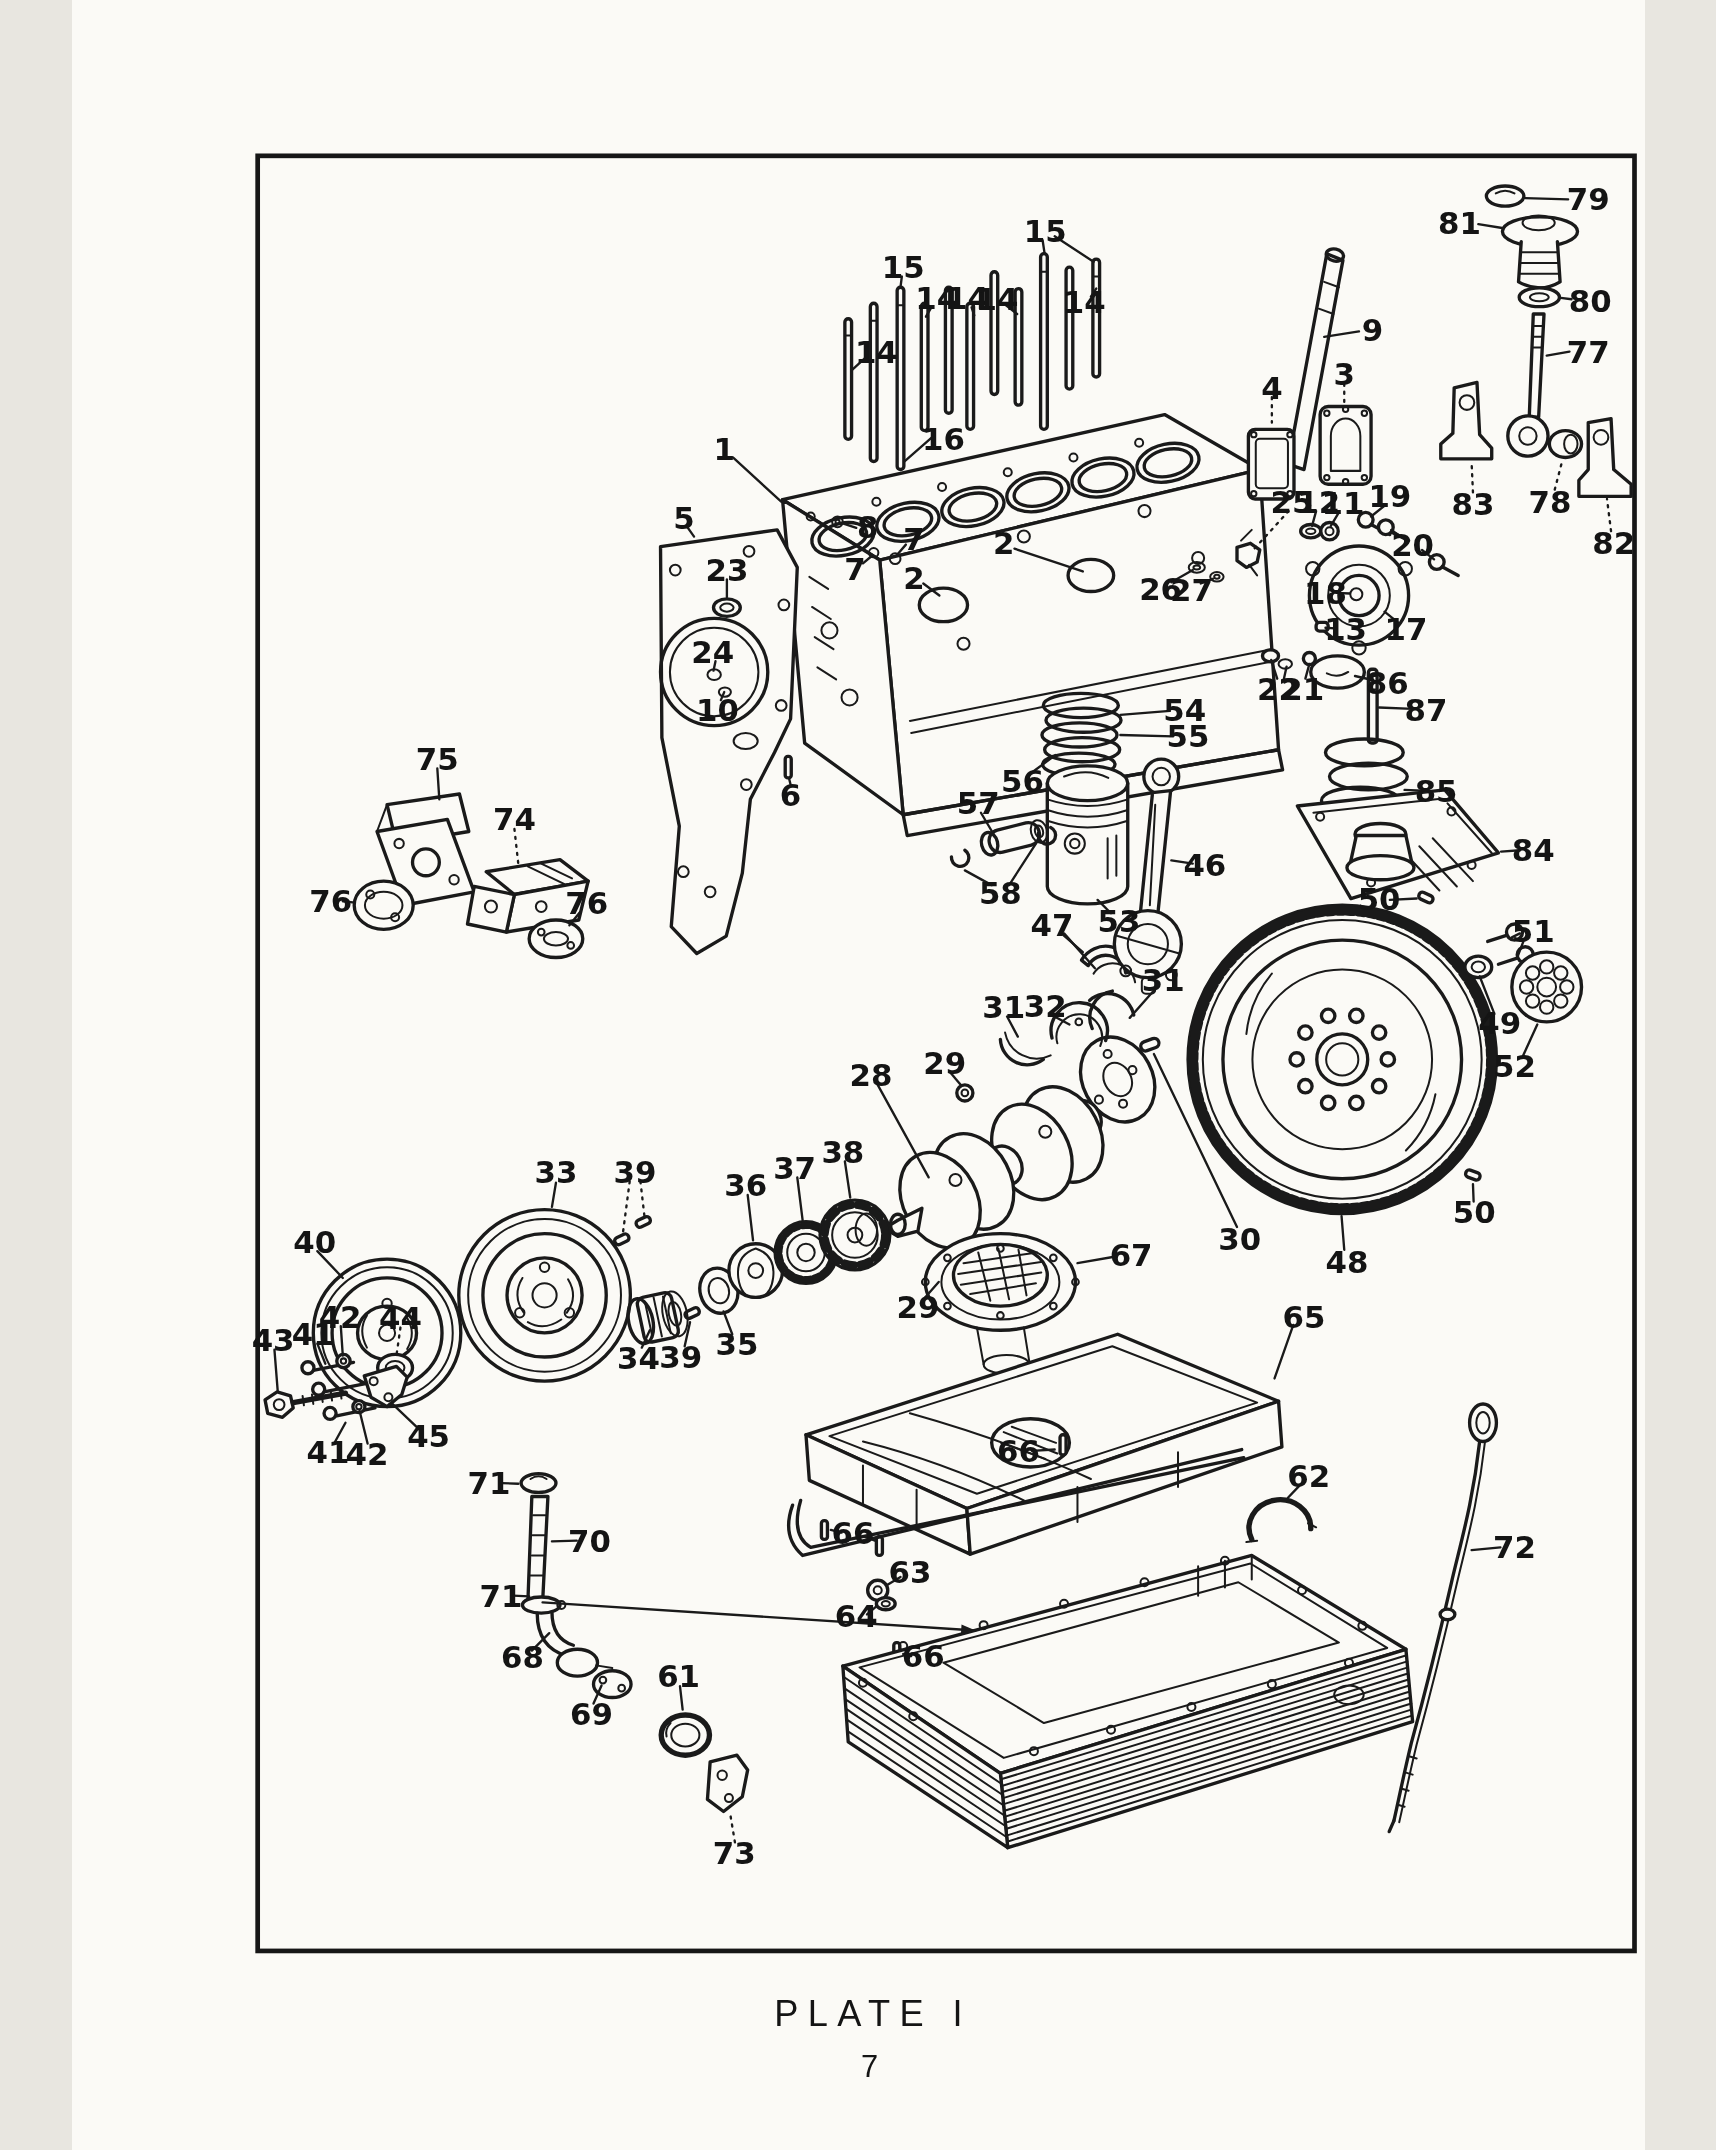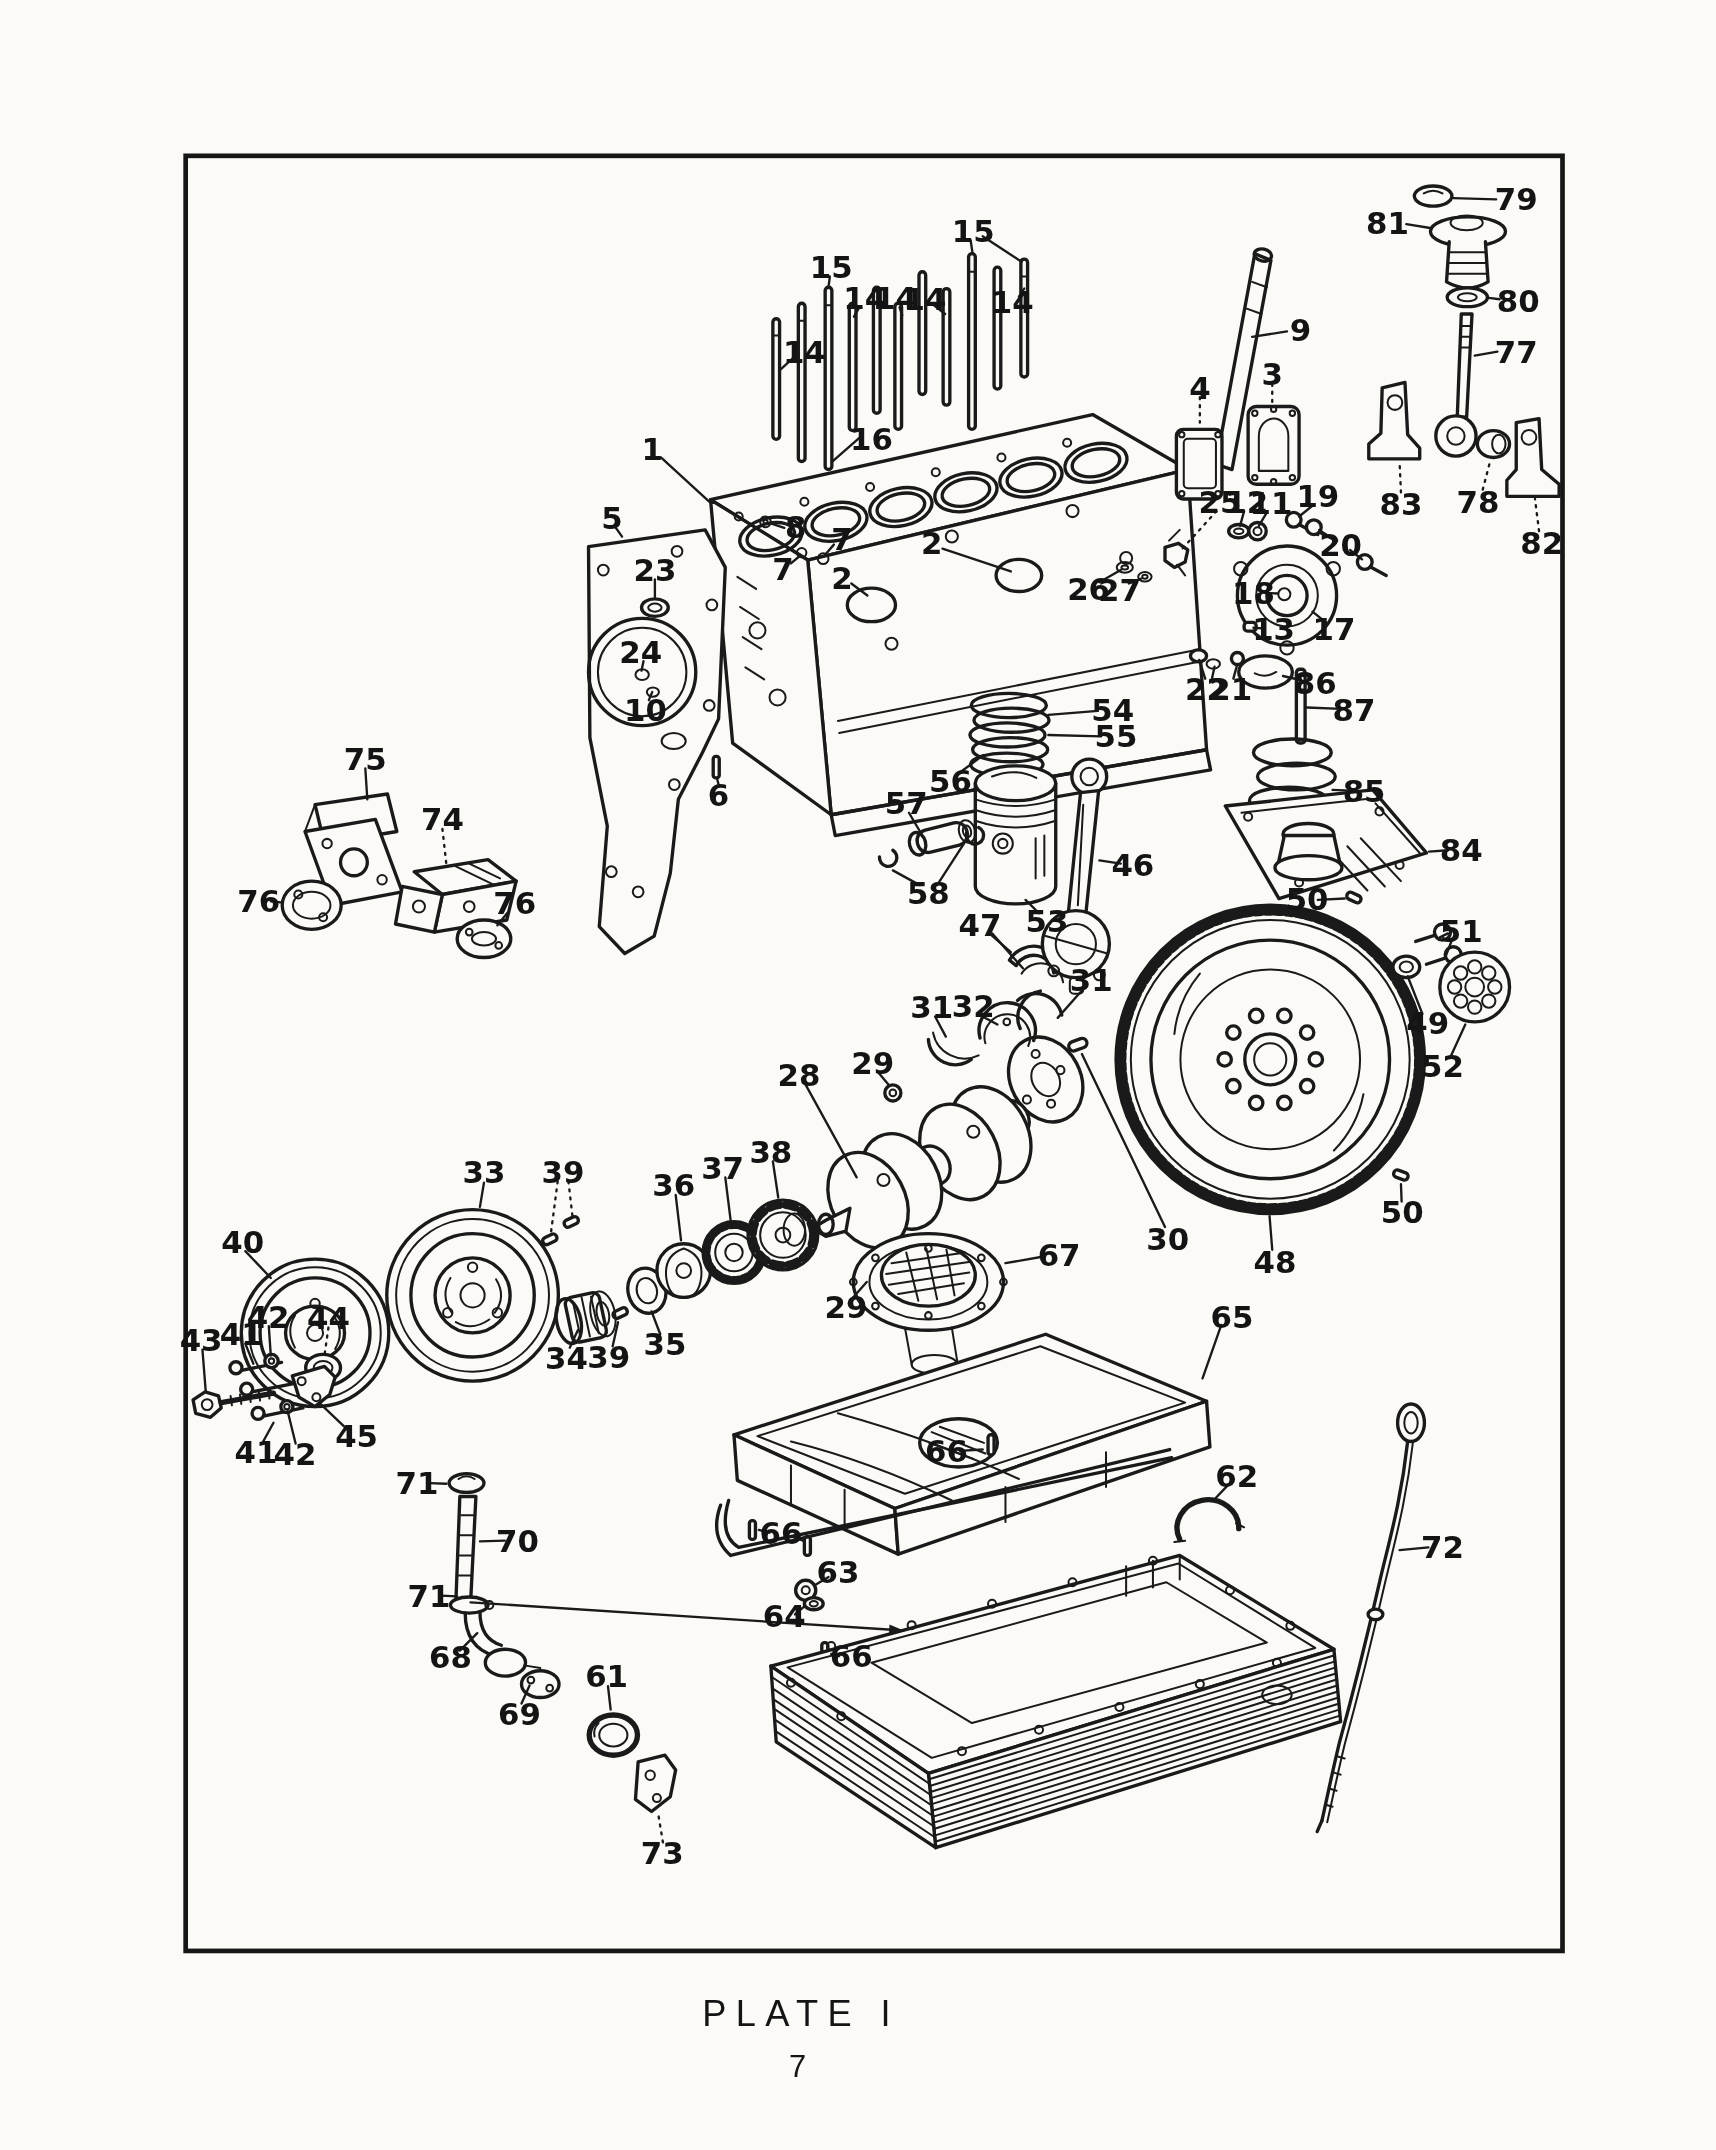--- a/index.html
+++ b/index.html
@@ -1,16 +1,16 @@
 <!DOCTYPE html>
 <html style="font-size:10.7px"><head>
 <meta charset="utf-8">
 <style>
   html,body{margin:0;padding:0;background:#e8e6e0;}
-  .page{position:relative;width:1716px;height:2151px;background:#fbfaf6;margin:0 auto;
+  .page{position:relative;width:1573px;height:2151px;background:#fbfaf6;margin:0 auto;
         font-family:"DejaVu Sans", sans-serif;}
   svg{position:absolute;left:0;top:0;}
   .frame{fill:none;stroke:#161616;stroke-width:7;}
   #parts, #parts g { stroke:#1a1a1a; fill:none; stroke-width:5; stroke-linecap:round; stroke-linejoin:round;}
   .wf{fill:#fbfaf6;}
   .thin{stroke-width:3;}
   .thick{stroke-width:8;}
   .teeth{stroke-dasharray:9 6.5;stroke-width:15;}
   .gearteeth{stroke-dasharray:8 6;stroke-width:10;}
   .scallop{stroke-dasharray:14 10;stroke-width:12;}

